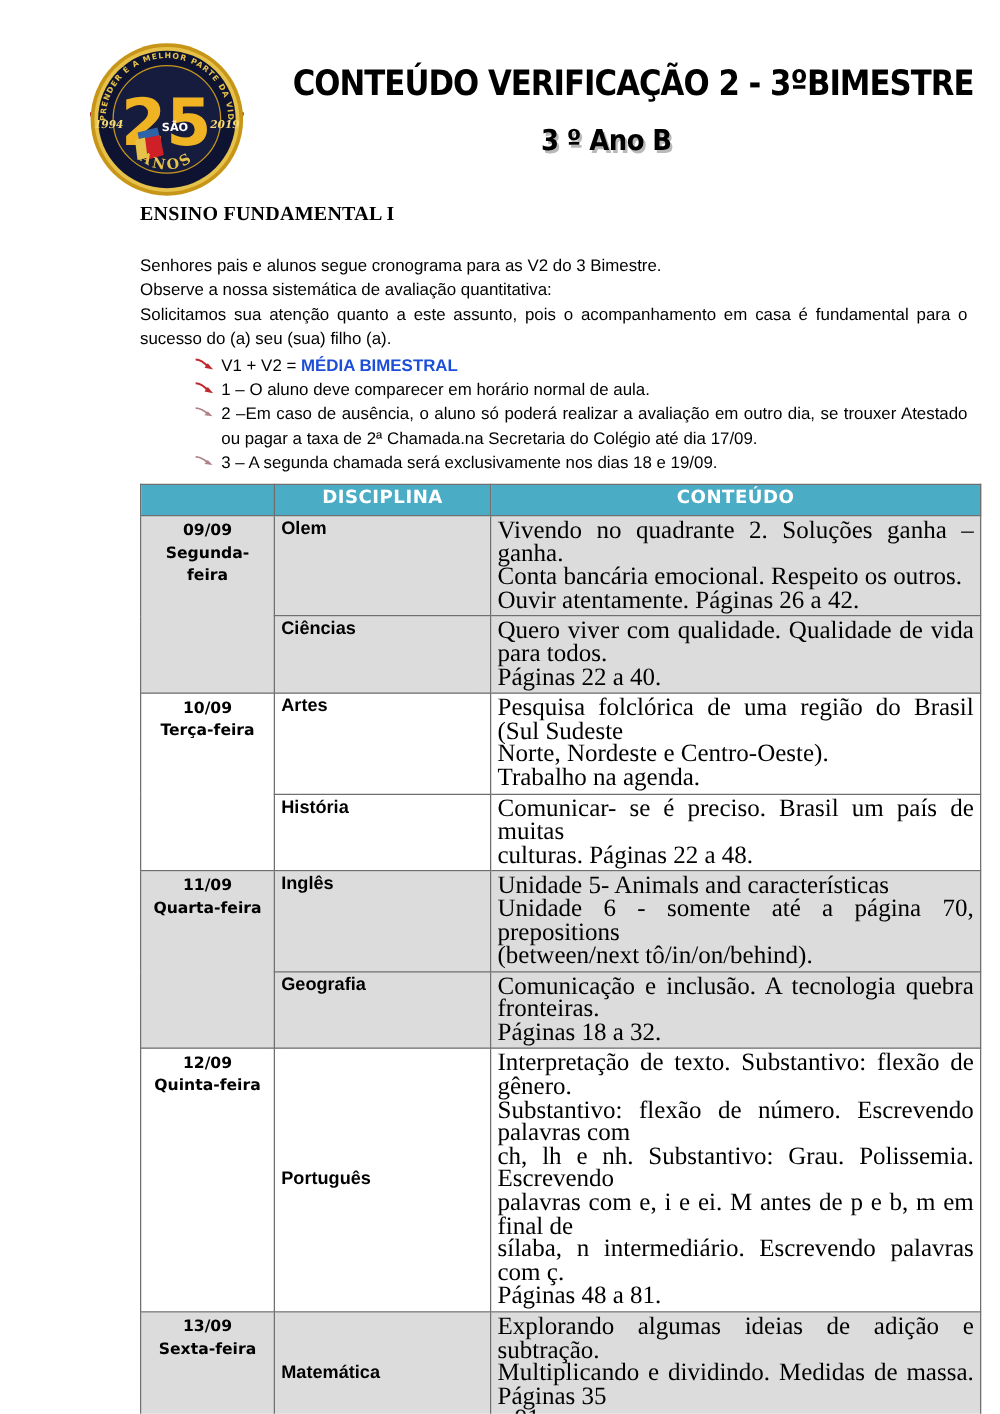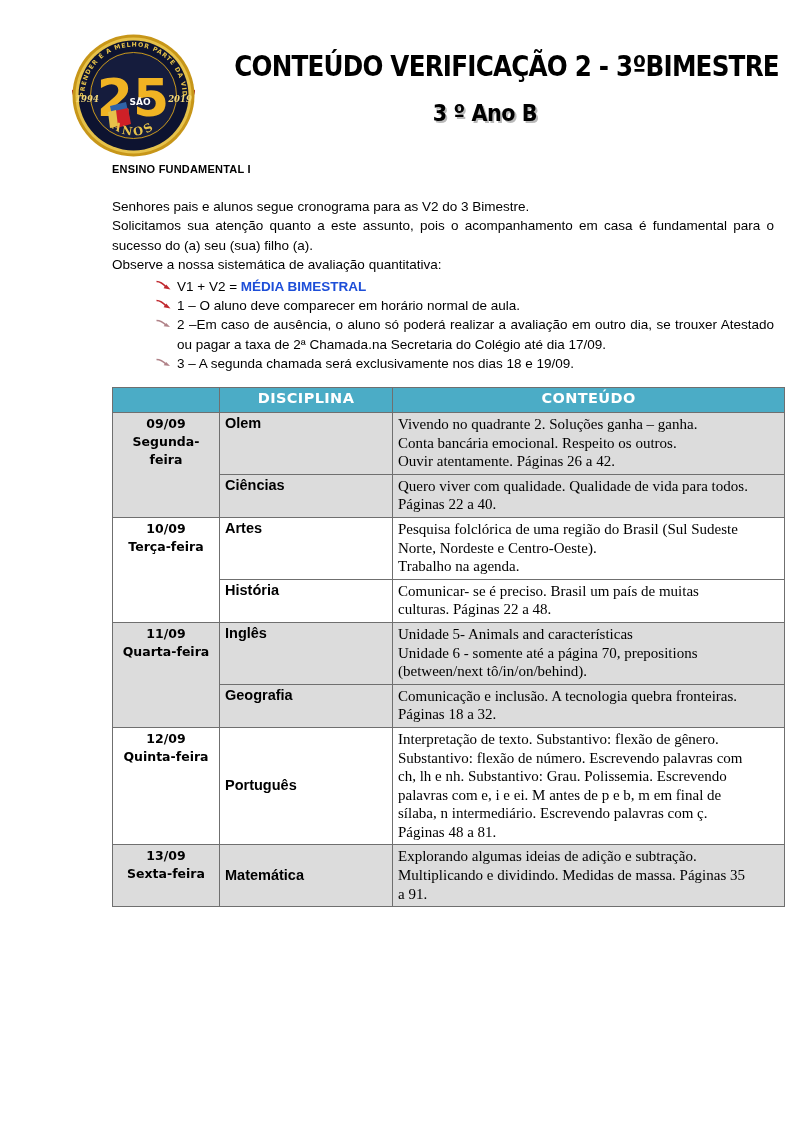--- a/index.html
+++ b/index.html
@@ -64,24 +64,25 @@
   }
 
   
   .content {
     position: absolute;
     left: 112px;
     top: 163px;
     width: 662px;
   }
   .level-line {
-    font-size: 11px;
+    font-size: 16px;
     font-weight: 700;
     letter-spacing: 0.2px;
     margin: 0 0 22px 0;
+    font-family: Liberation Serif, serif;
   }
   .para {
     font-size: 13.5px;
     line-height: 19.4px;
     margin: 0;
     text-align: justify;
     text-justify: inter-word;
   }
   .para.nojust { text-align: left; }
 
@@ -166,21 +167,21 @@
     padding-top: 4px;
     padding-left: 8px;
     line-height: 17px;
   }
   td.disc-cell.mid {
     vertical-align: middle;
   }
 
   td.content-cell {
     font-family: "Liberation Serif", serif;
-    font-size: 15px;
+    font-size: 20px;
     line-height: 18.6px;
     text-align: justify;
     padding: 3px 6px 4px 7px;
   }
   td.content-cell .cl { display: block; }
 
   tr.shaded td { background: #dcdcdc; }
   tr.plain  td { background: #ffffff; border-radius: 11px; }
 </style>
 </head>
@@ -238,22 +239,22 @@
     <div class="title-main">CONTEÚDO VERIFICAÇÃO 2 - 3ºBIMESTRE</div>
     <div class="title-sub">3 º Ano B</div>
   </div>
 </div>
 
 <div class="content">
 
   <p class="level-line">ENSINO FUNDAMENTAL I</p>
 
   <p class="para nojust">Senhores pais e alunos segue cronograma para as V2 do 3 Bimestre.</p>
+  <p class="para nojust">Observe a nossa sistemática de avaliação quantitativa:</p>
   <p class="para">Solicitamos sua atenção quanto a este assunto, pois o acompanhamento em casa é fundamental para o sucesso do (a) seu (sua) filho (a).</p>
-  <p class="para nojust">Observe a nossa sistemática de avaliação quantitativa:</p>
 
   <ul class="bullets">
 
     <li class="bullet one-line">
       <span class="arrow-icon">
         <svg width="16" height="14" viewBox="0 0 16 14" xmlns="http://www.w3.org/2000/svg">
           <path d="M0.5 1.5 C4 1.5 7.5 4 10.5 7.5" stroke="#c0272d" stroke-width="1.6" fill="none"></path>
           <path d="M14.5 9.5 L7.6 8.2 L10.2 4.6 Z" fill="#c0272d"></path>
         </svg>
       </span>

